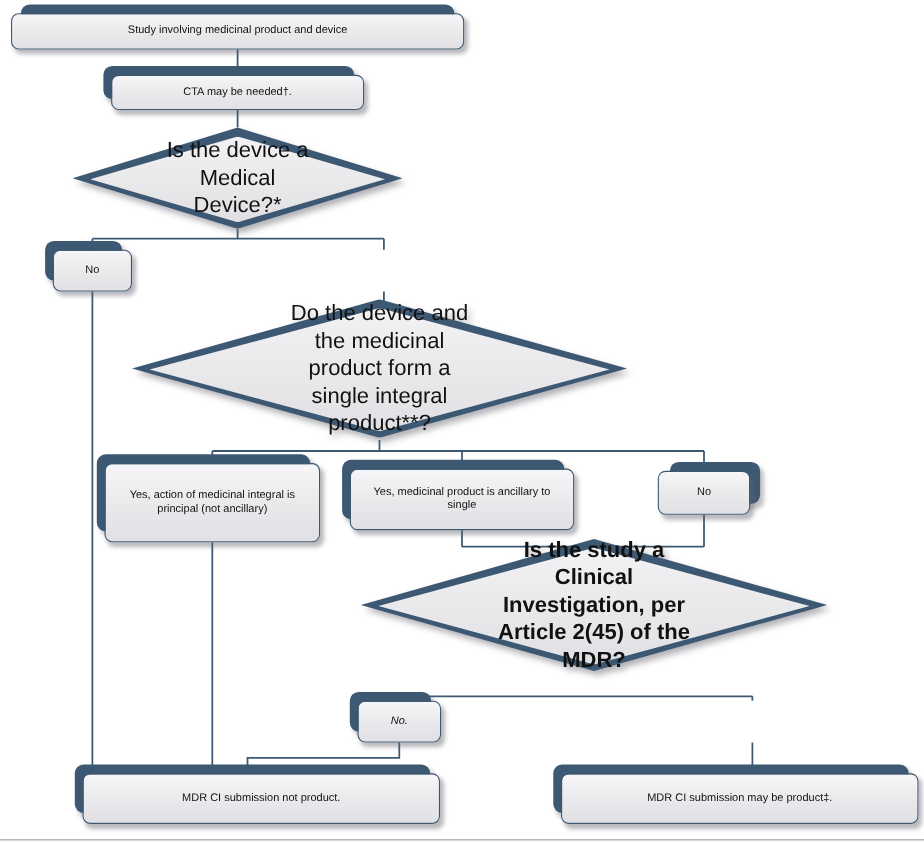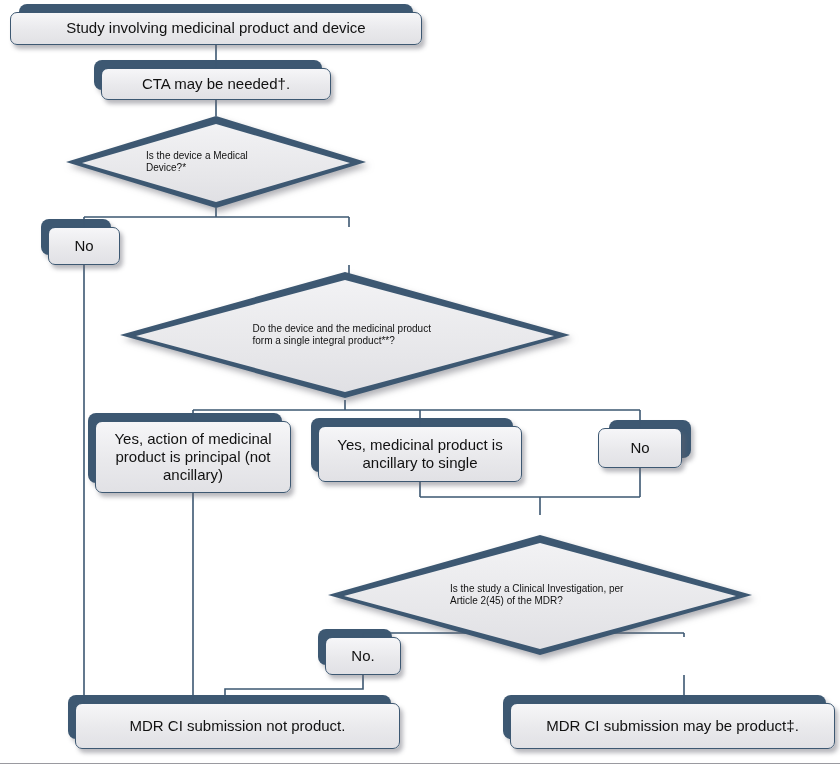--- a/index.html
+++ b/index.html
@@ -13,55 +13,55 @@
 
   .connectors { position:absolute; left:0; top:0; width:840px; height:765px; }
 
   
   .box {
     position:absolute; display:flex; align-items:center; justify-content:center;
     text-align:center; padding:4px 10px;
     background:linear-gradient(180deg,#f6f6f8 0%, #e9e9ec 55%, #e1e1e5 100%);
     border:1px solid var(--dark,#3d5872); border-radius:7px;
     box-shadow:3px 4px 4px rgba(100,100,110,.45);
-    font-size:15px; line-height:1.22;
+    font-size:10px; line-height:1.22;
   }
   .box::before {
     content:""; position:absolute; z-index:-1;
     left:-8px; top:-9px; width:100%; height:100%;
     background:var(--dark,#3d5872); border-radius:8px;
     box-shadow:3px 4px 4px rgba(100,100,110,.4);
   }
   .box.sh-top::before { left:8px; width:calc(100% - 16px); }
   .box.sh-right::before { left:10px; }
 
   
   .diamond { position:absolute; filter:drop-shadow(3px 4px 3px rgba(100,100,110,.5)); }
   .d-outer { position:absolute; left:0; top:0; right:0; bottom:0;
     background:var(--dark,#3d5872);
     clip-path:polygon(50% 0,100% 50%,50% 100%,0 50%); }
   .d-inner { position:absolute; left:16px; right:16px; top:8px; bottom:6px;
     background:linear-gradient(180deg,#f2f2f4 0%, #e6e6e9 70%, #e0e0e4 100%);
     clip-path:polygon(50% 0,100% 50%,50% 100%,0 50%); }
   .d-label { position:absolute; left:0; top:0; right:0; bottom:0;
     display:flex; align-items:center; justify-content:center;
-    text-align:left; font-size:10px; line-height:1.25; }
+    text-align:center; font-size:20px; line-height:1.25; }
 
   
   .n-start     { left:10px;  top:12px;  width:412px; height:33px; }
   .n-cta       { left:101px; top:68px;  width:230px; height:32px; }
   .n-d1        { left:66px;  top:116px; width:300px; height:92px; }
   .n-no1       { left:48px;  top:227px; width:72px;  height:38px; }
   .n-yes1      { left:311px; top:227px; width:76px;  height:38px; }
   .n-d2        { left:120px; top:272px; width:450px; height:126px; }
   .n-principal { left:95px;  top:421px; width:196px; height:72px; }
   .n-ancillary { left:318px; top:426px; width:204px; height:56px; }
   .n-no2       { left:598px; top:428px; width:84px;  height:40px; }
-  .n-d3        { left:328px; top:535px; width:424px; height:120px; }
-  .n-no3       { left:325px; top:637px; width:76px;  height:38px; }
+  .n-d3        { left:328px; top:490px; width:424px; height:120px;font-weight:bold; }
+  .n-no3       { left:325px; top:637px; width:76px;  height:38px;font-style:italic; }
   .n-yes3      { left:646px; top:637px; width:76px;  height:38px; }
   .n-notneeded { left:75px;  top:703px; width:325px; height:46px; }
   .n-mayneeded { left:510px; top:703px; width:325px; height:46px; }
 
   .n-d1 .d-label span { max-width:140px; display:block; }
   .n-d2 .d-label span { max-width:185px; display:block; }
   .n-d3 .d-label span { max-width:180px; display:block; }
 
   .bottom-rule { position:absolute; left:0; right:0; bottom:1px; height:0;
     border-top:1.5px solid #9a9aa0; }
@@ -119,21 +119,21 @@
 
   <div class="diamond n-d2">
     <div class="d-outer"></div>
     <div class="d-inner"></div>
     <div class="d-label">
       <span>Do the device and the medicinal product form a single integral product**?</span>
     </div>
   </div>
 
   <div class="box n-principal">
-    <span>Yes, action of medicinal product is principal (not ancillary)</span>
+    <span>Yes, action of medicinal integral is principal (not ancillary)</span>
   </div>
   <div class="box n-ancillary">
     <span>Yes, medicinal product is ancillary to single</span>
   </div>
   <div class="box sh-right n-no2">
     <span>No</span>
   </div>
 
   <div class="diamond n-d3">
     <div class="d-outer"></div>

